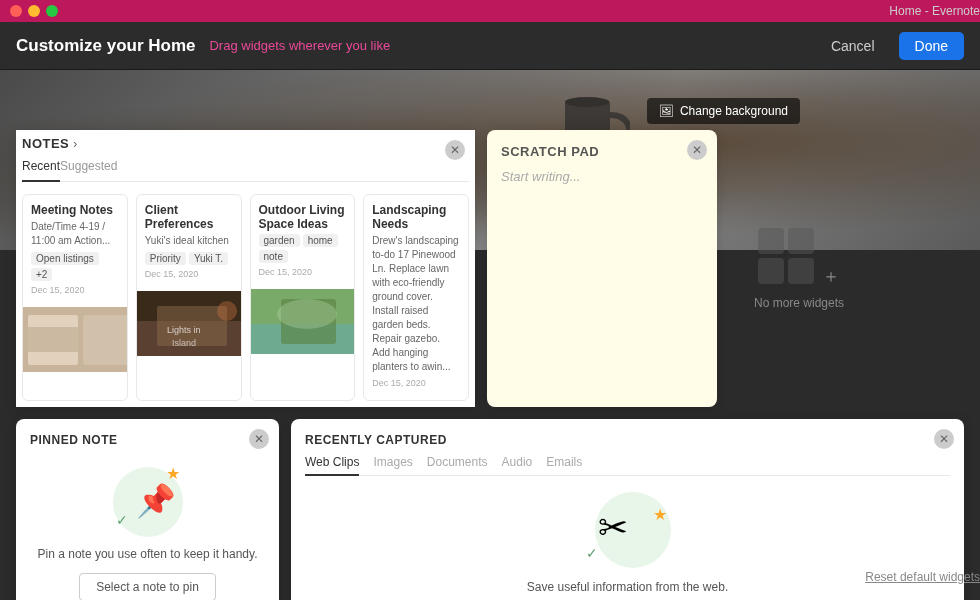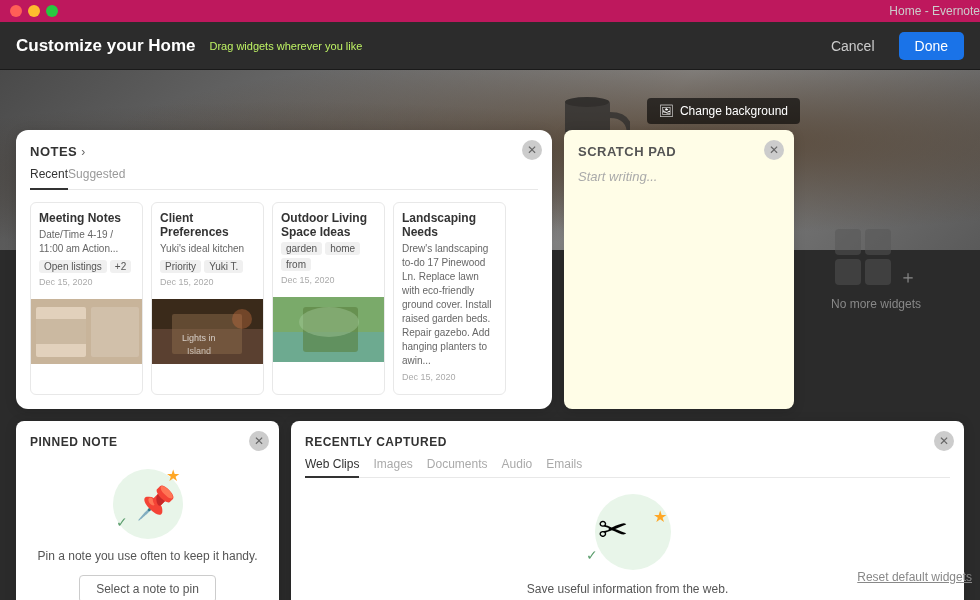--- a/index.html
+++ b/index.html
@@ -48,22 +48,22 @@
       padding: 7px 16px;
       border-bottom: 1px solid #1a1a1a;
     }
     .header-title {
       font-size: 17px;
       font-weight: 600;
       color: #fff;
       margin-right: 14px;
     }
     .header-subtitle {
-      font-size: 11px;
-      color: #bef264;
+      font-size: 13px;
+      color: #ec4899;
       flex: 1;
     }
     .header-actions {
       display: flex;
       gap: 14px;
       align-items: center;
     }
     .btn-cancel {
       background: transparent;
       border: none;
@@ -147,23 +147,23 @@
     }
 
     .widgets-row {
       display: flex;
       gap: 12px;
     }
 
     
     .notes-widget {
       background: #fff;
-      border-radius: 12px;
-      padding: 14px;
-      width: 536px;
+      border-radius: 0;
+      padding: 6px;
+      width: 459px;
       min-height: 240px;
       position: relative;
       box-shadow: 0 2px 12px rgba(0,0,0,0.15);
     }
     .widget-header {
       display: flex;
       align-items: center;
       margin-bottom: 8px;
     }
     .widget-title {
@@ -422,21 +422,21 @@
       font-size: 12px;
       color: #555;
       text-align: center;
       margin-bottom: 10px;
       line-height: 1.5;
     }
 
     .reset-link {
       position: absolute;
       bottom: 16px;
-      right: 8px;
+      right: 0;
       font-size: 12px;
       color: #888;
       cursor: pointer;
       text-decoration: underline;
     }
   </style>
 </head>
 <body>
 
 <div class="titlebar">
@@ -530,21 +530,21 @@
               </svg>
             </div>
           </div>
 
           <div class="note-card">
             <div class="note-card-content">
               <div class="note-card-title">Outdoor Living Space Ideas</div>
               <div class="note-tags">
                 <span class="note-tag">garden</span>
                 <span class="note-tag">home</span>
-                <span class="note-tag">from</span>
+                <span class="note-tag">note</span>
               </div>
               <div class="note-date">Dec 15, 2020</div>
             </div>
             <div class="note-image note-img-3">
               <svg width="113" height="65" viewBox="0 0 113 65">
                 <rect width="113" height="65" fill="#7aaa6a"></rect>
                 <rect x="0" y="35" width="113" height="30" fill="#6aaa9a" opacity="0.8"></rect>
                 <rect x="30" y="10" width="55" height="45" rx="3" fill="#5a8040" opacity="0.6"></rect>
                 <ellipse cx="56" cy="25" rx="30" ry="15" fill="#aacca0" opacity="0.4"></ellipse>
               </svg>

